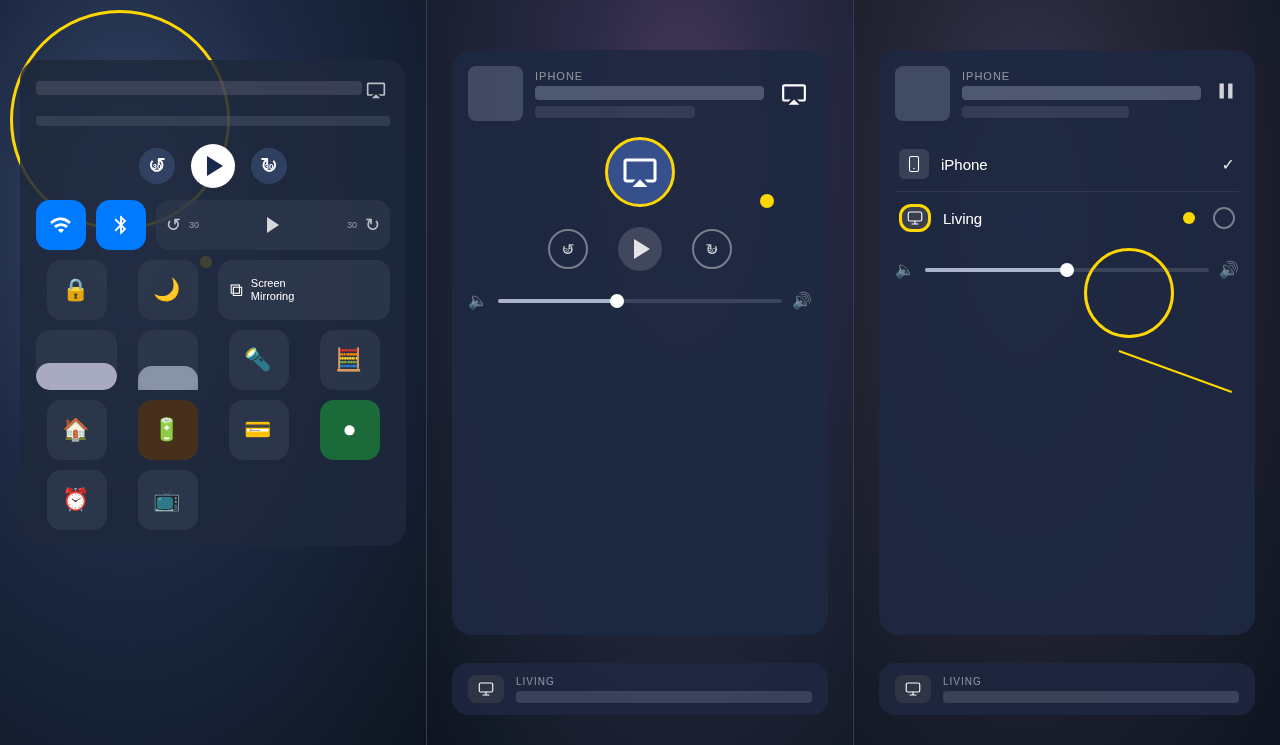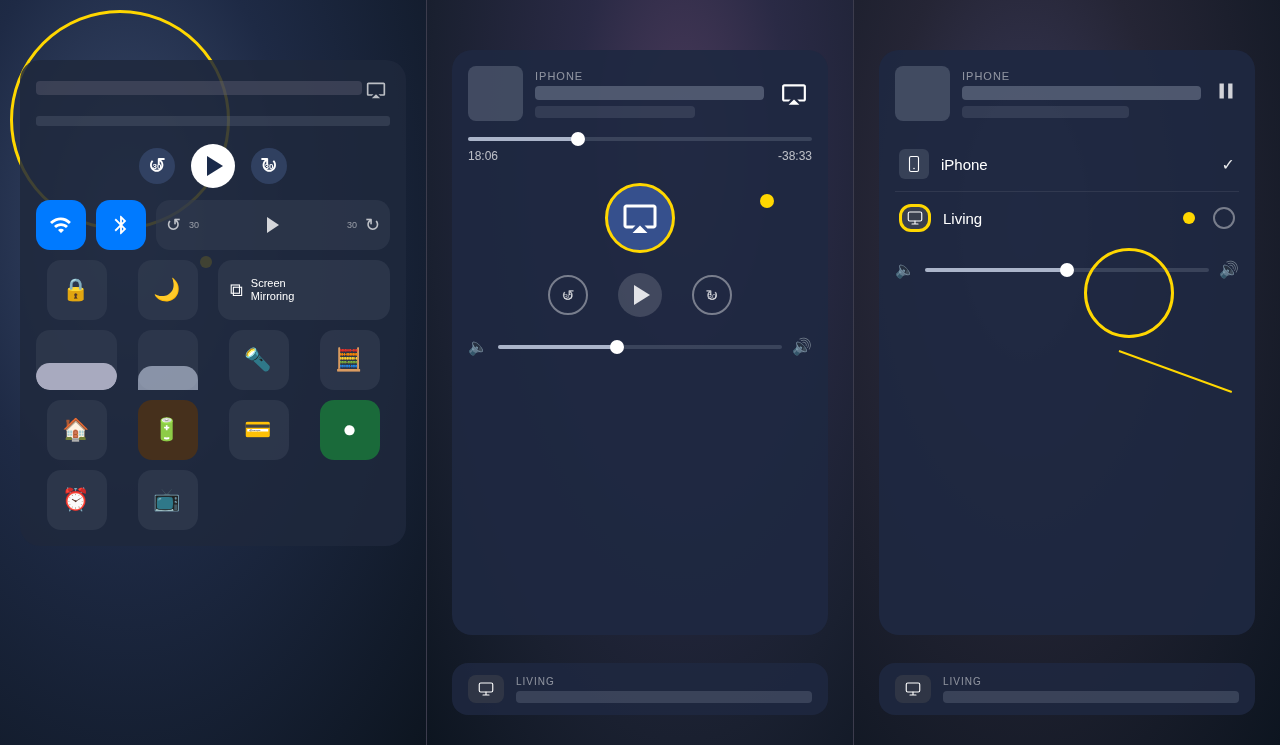--- a/index.html
+++ b/index.html
@@ -649,30 +649,20 @@
         <div class="media-title-blur"></div>
         <div class="media-sub-blur"></div>
       </div>
       <div class="airplay-btn-large">
         <svg viewBox="0 0 24 24" width="26" height="26" fill="white">
           <path d="M12 17l-5 5h10l-5-5zM21 3H3c-1.1 0-2 .9-2 2v12c0 1.1.9 2 2 2h4l2-2H3V5h18v12h-6l2 2h4c1.1 0 2-.9 2-2V5c0-1.1-.9-2-2-2z"></path>
         </svg>
       </div>
     </div>
 
-    <div class="progress-section">
-      <div class="progress-bar-track">
-        <div class="progress-bar-fill" style="width:32%;"></div>
-        <div class="progress-dot" style="left:32%;"></div>
-      </div>
-      <div class="progress-times">
-        <span>18:06</span>
-        <span>-38:33</span>
-      </div>
-    </div>
 
     <div class="airplay-large-btn">
       <svg viewBox="0 0 24 24" width="36" height="36" fill="white">
         <path d="M12 17l-5 5h10l-5-5zM21 3H3c-1.1 0-2 .9-2 2v12c0 1.1.9 2 2 2h4l2-2H3V5h18v12h-6l2 2h4c1.1 0 2-.9 2-2V5c0-1.1-.9-2-2-2z"></path>
       </svg>
     </div>
 
     <div class="media-playback-controls">
       <div class="skip-circle">
         <span style="font-size:16px;">↺</span>

